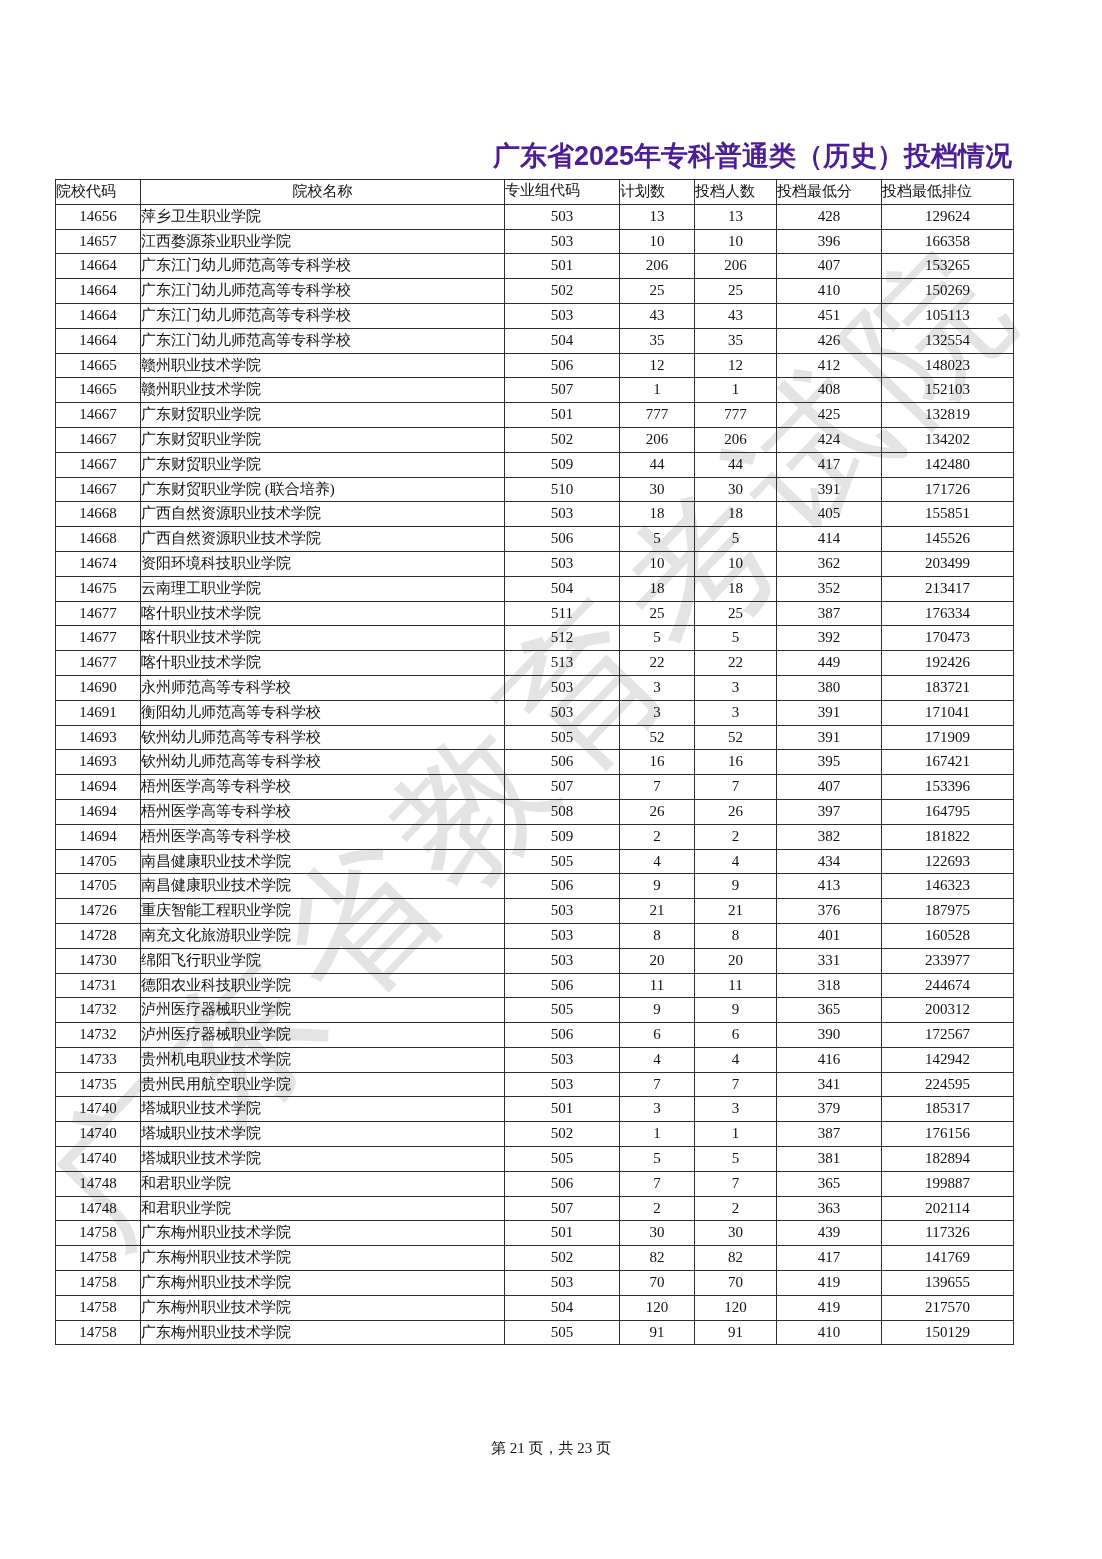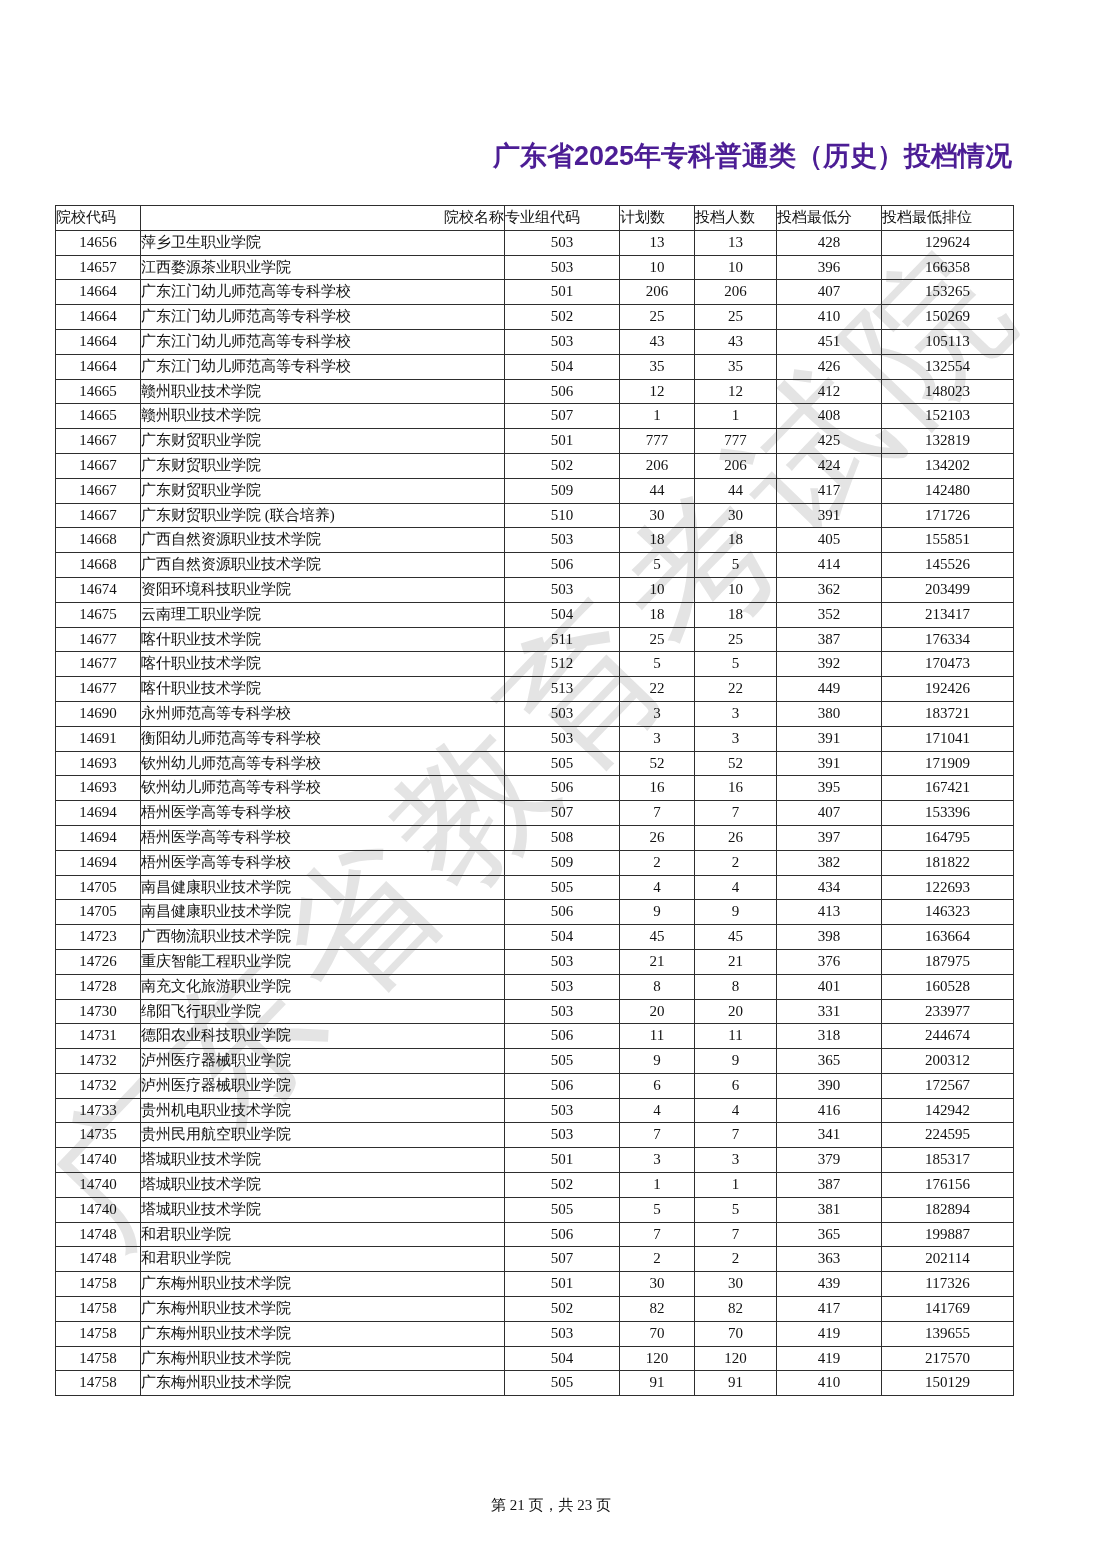--- a/index.html
+++ b/index.html
@@ -40,47 +40,46 @@
 
   table.data-table {
     position:absolute;
     top:179px; left:55px;
     width:957px;
     border-collapse:collapse;
     table-layout:fixed;
     z-index:2;
     background:transparent;
     font-size:15px;
-    margin-top:26px;
   }
   table.data-table th,
   table.data-table td {
     border:1px solid #2e2e2e;
     height:23.8px;
     line-height:23.8px;
     padding:0;
     overflow:hidden;
     white-space:nowrap;
     font-weight:normal;
     color:#111;
   }
   th.c0 { width:85px;  text-align:left; padding-left:6px; }
-  th.c1 { width:364px; text-align:right; padding-left:6px; }
-  th.c2 { width:115px; text-align:left; padding-left:6px; }
+  th.c1 { width:364px; text-align:center; padding-left:6px; }
+  th.c2 { width:115px; text-align:left; padding-left:6px;font-family:Liberation Mono, monospace; }
   th.c3 { width:75px;  text-align:left; padding-left:6px; }
   th.c4 { width:82px;  text-align:left; padding-left:6px; }
   th.c5 { width:105px; text-align:left; padding-left:6px; }
   th.c6 { width:132px; text-align:left; padding-left:6px; }
   td.c0 { text-align:center; }
   td.c1 { text-align:left; padding-left:6px; }
   td.c2, td.c3, td.c4, td.c5, td.c6 { text-align:center; }
 
   .footer {
     position:absolute;
-    top:1496px; left:0; width:1102px;
+    top:1439px; left:0; width:1102px;
     text-align:center;
     font-size:15px;
     color:#111;
     z-index:2;
     font-family:"Liberation Serif","DejaVu Serif",serif;
   }
 </style>
 </head>
 <body>
 
@@ -349,29 +348,20 @@
         <tr>
           <td class="c0">14705</td>
           <td class="c1">南昌健康职业技术学院</td>
           <td class="c2">506</td>
           <td class="c3">9</td>
           <td class="c4">9</td>
           <td class="c5">413</td>
           <td class="c6">146323</td>
         </tr>
         <tr>
-          <td class="c0">14723</td>
-          <td class="c1">广西物流职业技术学院</td>
-          <td class="c2">504</td>
-          <td class="c3">45</td>
-          <td class="c4">45</td>
-          <td class="c5">398</td>
-          <td class="c6">163664</td>
-        </tr>
-        <tr>
           <td class="c0">14726</td>
           <td class="c1">重庆智能工程职业学院</td>
           <td class="c2">503</td>
           <td class="c3">21</td>
           <td class="c4">21</td>
           <td class="c5">376</td>
           <td class="c6">187975</td>
         </tr>
         <tr>
           <td class="c0">14728</td>

